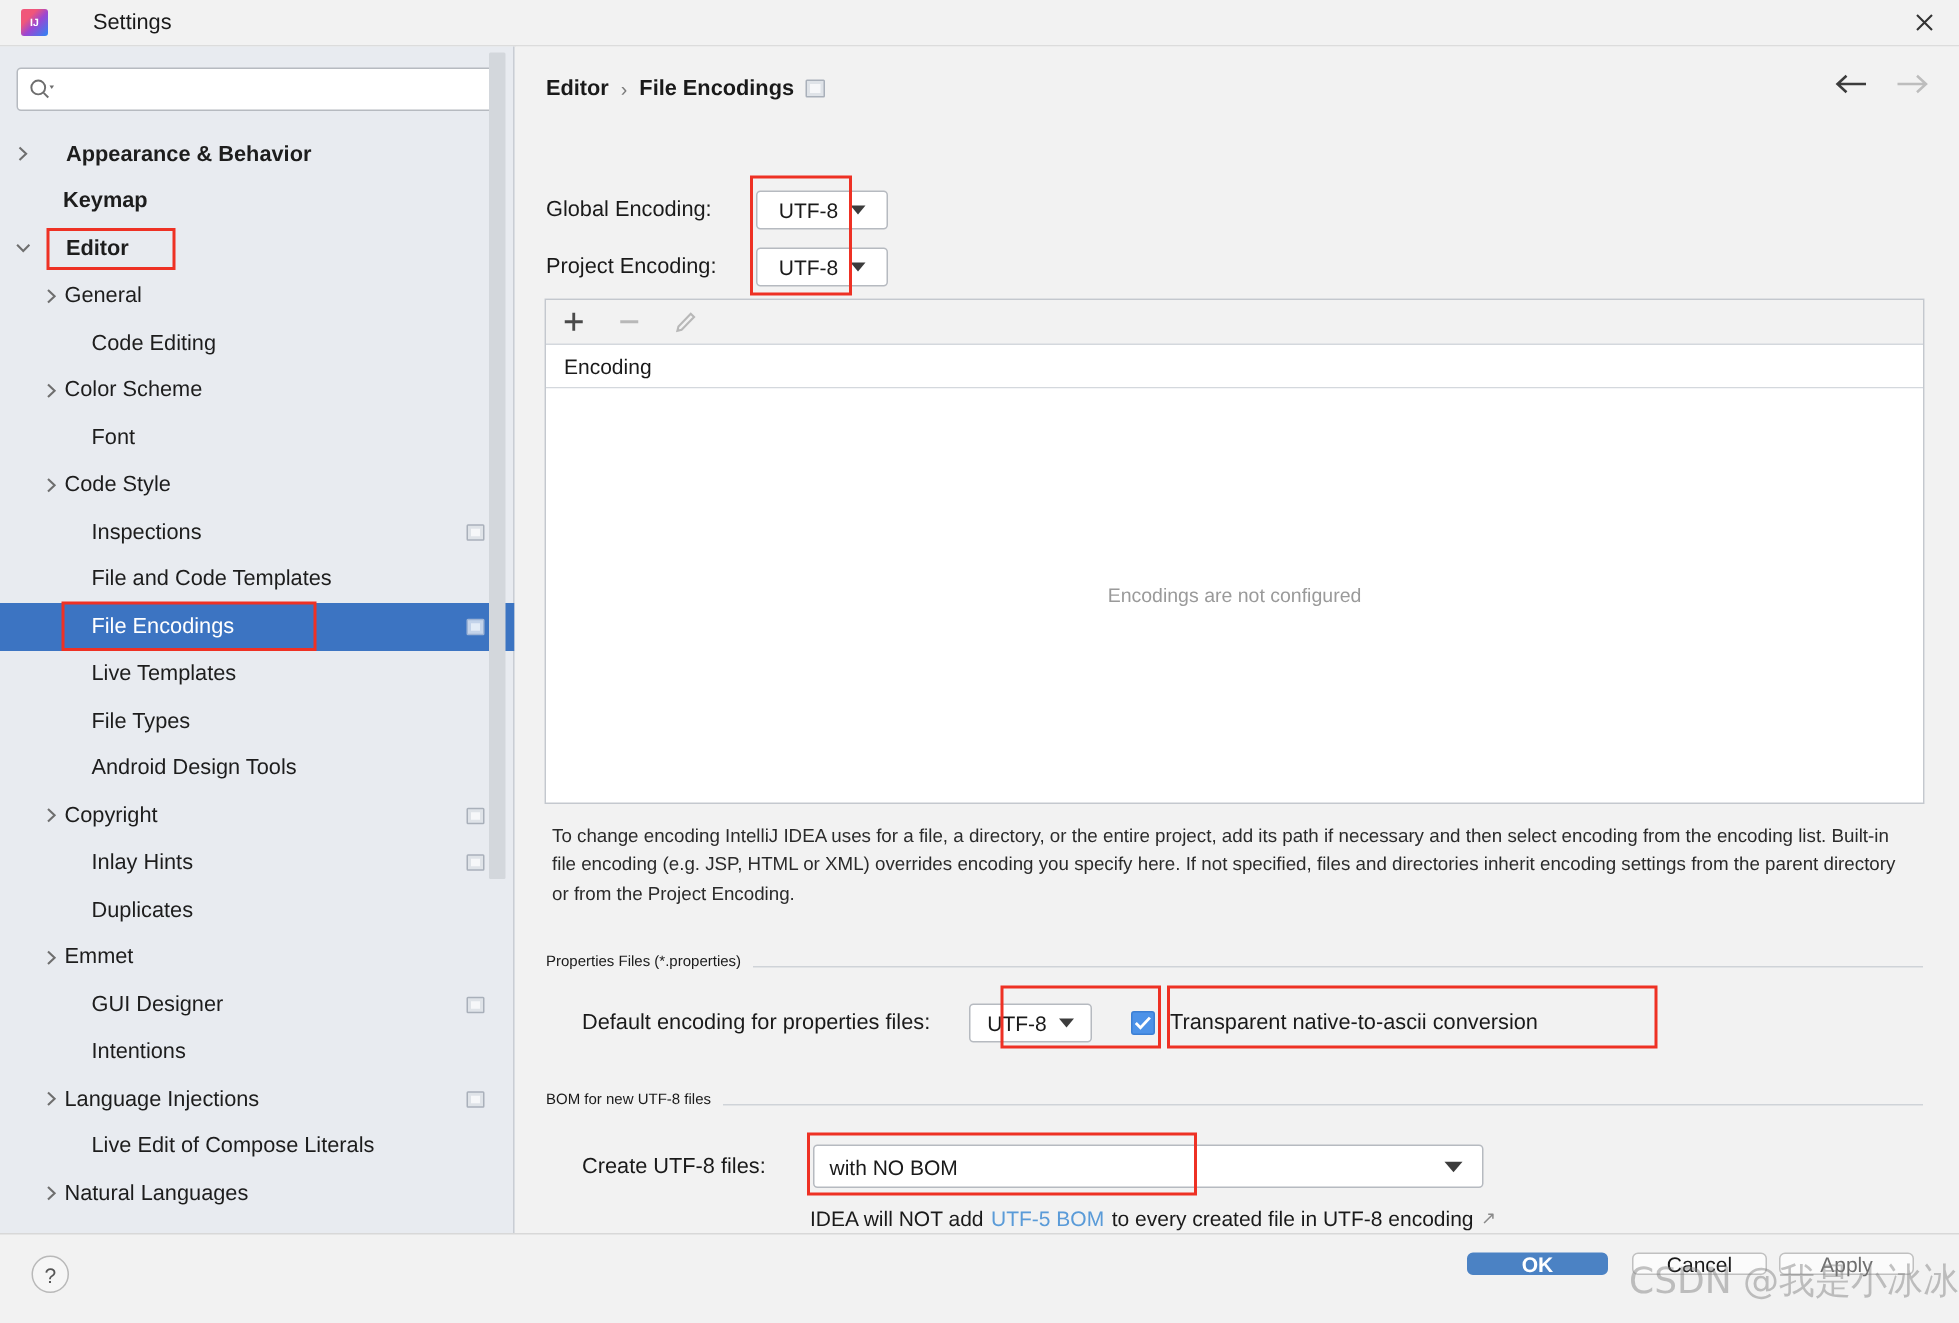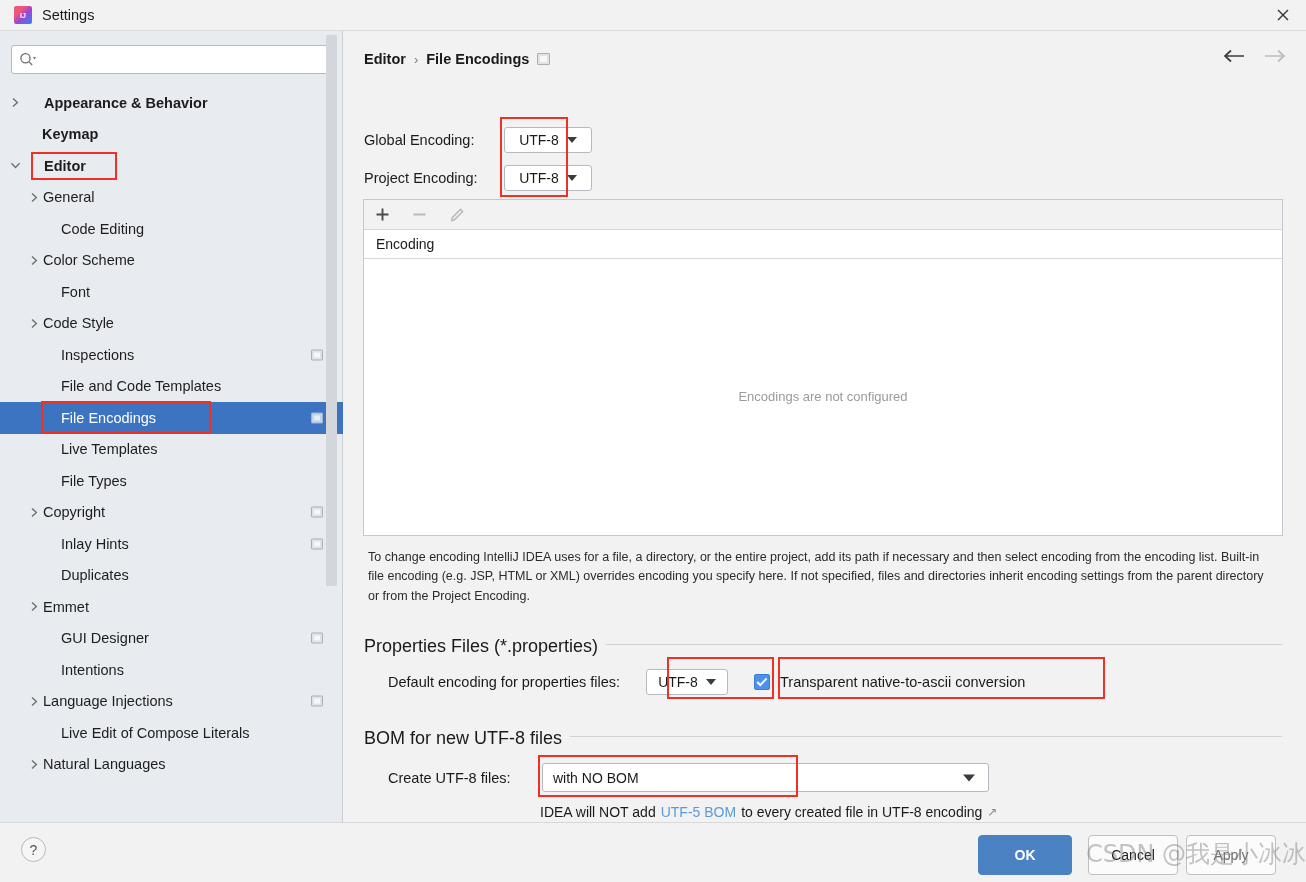--- a/index.html
+++ b/index.html
@@ -30,21 +30,21 @@
     background: linear-gradient(135deg,#f0567a 0%,#f0567a 30%,#9c46d2 55%,#2b86f5 100%);
   }
   #app-icon::after {
     content: "IJ";
     position: absolute; left: 0; top: 0; right: 0; bottom: 0;
     color: #fff; font-size: 7px; font-weight: bold;
     display: flex; align-items: center; justify-content: center;
     font-family: "Liberation Sans", sans-serif;
   }
   #window-title {
-    margin-left: 10px; font-size: 14.5px; color: #1a1a1a;
+    margin-left: 30px; font-size: 14.5px; color: #1a1a1a;
   }
   #close-btn {
     position: absolute; right: 0; top: 0;
     width: 46px; height: 30px;
     display: flex; align-items: center; justify-content: center;
     cursor: pointer;
   }
   #close-btn svg { display: block; }
 
   
@@ -226,21 +226,21 @@
 
   #hint-text {
     position: absolute; left: 24px; top: 517px;
     width: 910px;
     font-size: 12.5px; line-height: 1.55; color: #2b2b2b;
   }
 
   
   .group-title {
     position: absolute;
-    font-size: 18px; color: #1a1a1a;
+    font-size: 10px; color: #1a1a1a;
     background: #f2f2f2;
     padding-right: 8px;
     z-index: 2;
   }
   .group-line {
     position: absolute;
     height: 1px; background: #cfd3d8;
   }
 
   #props-title { left: 20px; top: 605px; }
@@ -292,21 +292,21 @@
   #help-btn {
     position: absolute; left: 21px; top: 14px;
     width: 25px; height: 25px;
     border: 1px solid #b9b9b9; border-radius: 50%;
     display: flex; align-items: center; justify-content: center;
     font-size: 14px; color: #555; cursor: pointer;
     background: #f6f6f6;
   }
   .dlg-btn {
     position: absolute; top: 12px;
-    height: 40px;
+    height: 15px;
     border-radius: 4px;
     font-size: 14px;
     display: flex; align-items: center; justify-content: center;
     cursor: pointer;
     font-family: "Liberation Sans", sans-serif;
   }
   #ok-btn {
     left: 978px; width: 94px;
     background: #4b82c4; border: 1px solid #4b82c4; color: #ffffff;
     font-weight: bold;
@@ -423,20 +423,24 @@
           <span class="tree-label">File Encodings</span>
           <span class="tree-badge"></span>
         </div>
         <div class="tree-row lvl1b">
           <span class="tw"></span>
           <span class="tree-label">Live Templates</span>
         </div>
         <div class="tree-row lvl1b">
           <span class="tw"></span>
           <span class="tree-label">File Types</span>
+        </div>
+        <div class="tree-row lvl1b">
+          <span class="tw"></span>
+          <span class="tree-label">Android Design Tools</span>
         </div>
         <div class="tree-row lvl1">
           <span class="tw">
             <svg width="9" height="11" viewBox="0 0 9 11">
               <path d="M2 1.4 L6.4 5.5 L2 9.6" stroke="#6f6f6f" stroke-width="1.4" fill="none"></path>
             </svg>
           </span>
           <span class="tree-label">Copyright</span>
           <span class="tree-badge"></span>
         </div>

